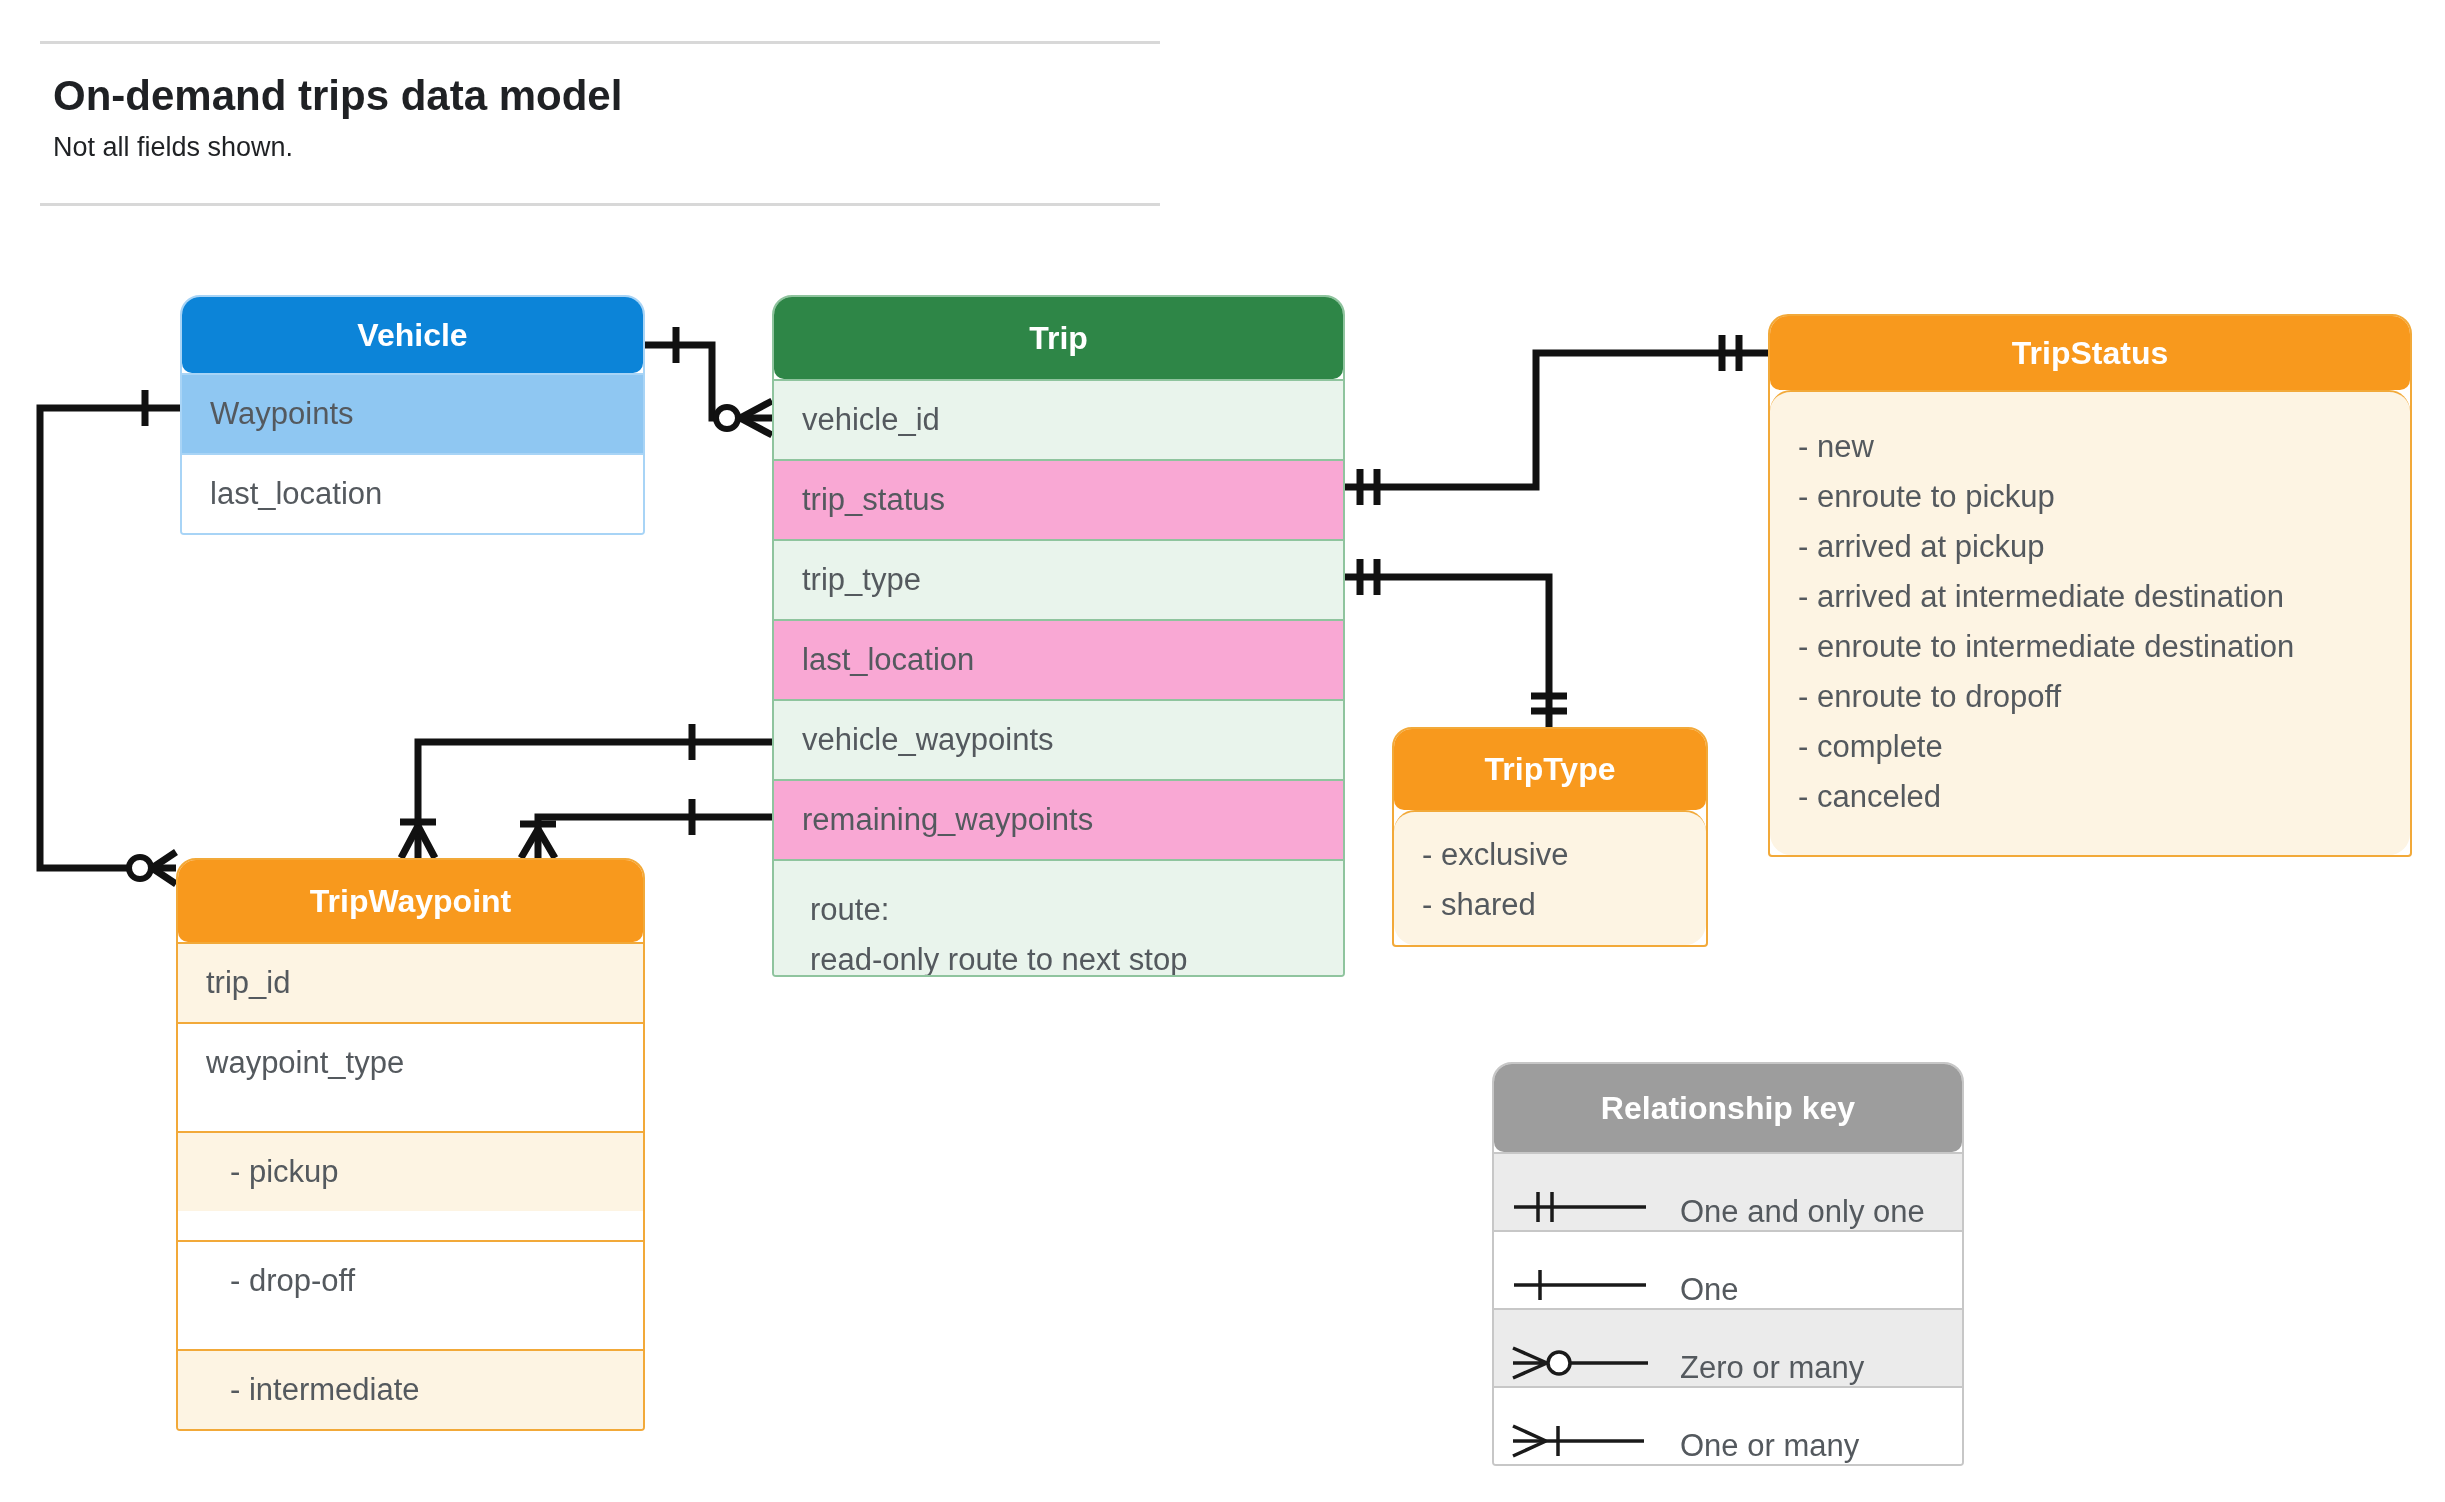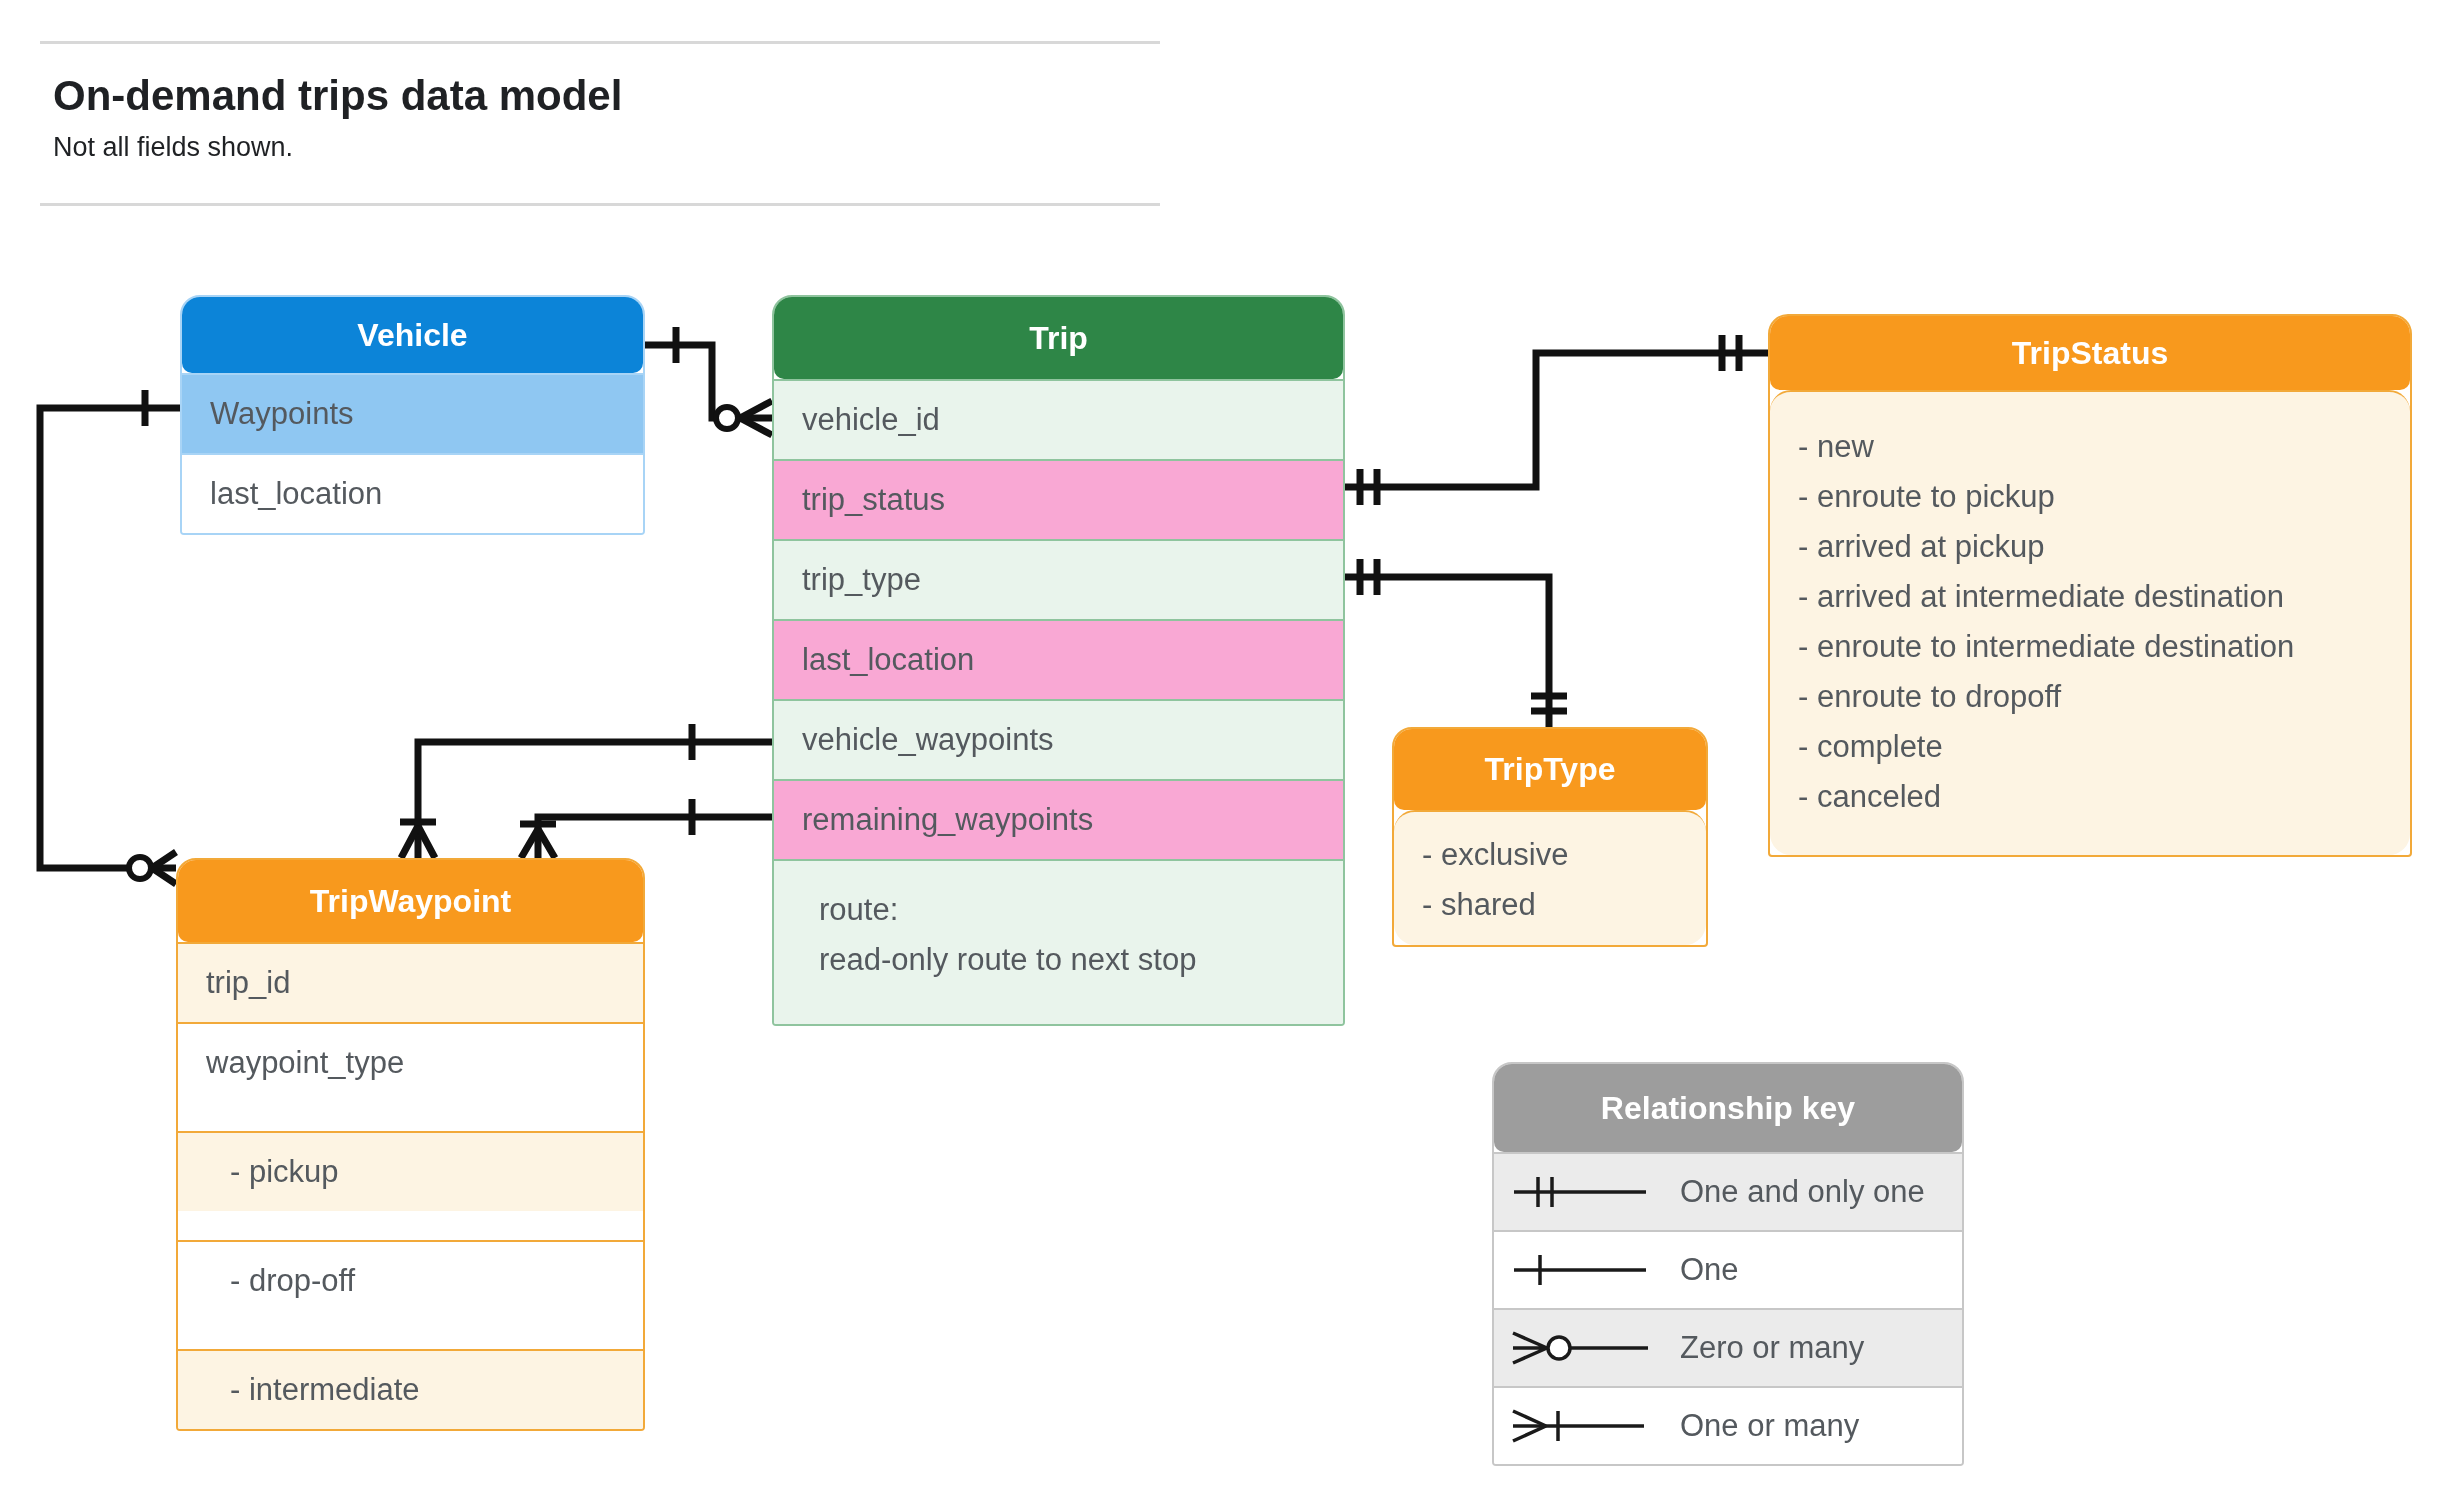--- a/index.html
+++ b/index.html
@@ -60,40 +60,40 @@
   .vehicle .e-row{border-top:2px solid var(--vehicle-border);background:#ffffff;}
   .vehicle .e-row.highlight{background:var(--vehicle-highlight);}
 
   
   .trip{border:2px solid var(--trip-border);}
   .trip .e-header{background:var(--trip-header);height:82px;}
   .trip .e-row{border-top:2px solid var(--trip-border);background:#f9a8d4;}
   .trip .e-row.tint{background:var(--trip-tint);}
   .trip .route-row{
     border-top:2px solid var(--trip-border);background:var(--trip-tint);
-    padding:24px 0 0 45px;font-size:31px;color:var(--text);height:165px;box-sizing:border-box;
+    padding:24px 0 0 36px;font-size:31px;color:var(--text);height:116px;box-sizing:border-box;
   }
   .trip .route-row div{line-height:50px;}
 
   
   .enumbox{border:2px solid var(--enum-border);}
   .enumbox .e-header{background:var(--enum-header);}
   .enumbox .e-row{border-top:2px solid var(--enum-border);background:#ffffff;}
   .enumbox .e-row.tint{background:var(--enum-tint);}
   .enumbox .e-body{
     border-top:2px solid var(--enum-border);background:var(--enum-tint);
     padding:30px 0 0 28px;font-size:31px;color:var(--text);box-sizing:border-box;border-radius:21px;
   }
   .enumbox .e-body div{line-height:50px;}
 
   
   .legend{border:2px solid var(--legend-border);}
   .legend .e-header{background:var(--legend-header);height:88px;}
   .legend .l-row{
-    display:flex;align-items:center;height:78px;box-sizing:border-box;
+    display:flex;align-items:flex-end;height:78px;box-sizing:border-box;
     border-top:2px solid var(--legend-border);
     font-size:31px;color:var(--text);background:#ffffff;
   }
   .legend .l-row.tint{background:var(--legend-tint);}
   .legend .l-sym{margin-left:12px;flex:0 0 auto;}
   .legend .l-label{margin-left:24px;}
   .lsym{stroke:#1a1a1a;stroke-width:3.5;fill:none;}
   .lsym-circle{stroke:#1a1a1a;stroke-width:3.5;fill:#ffffff;}
 </style>
 </head>

